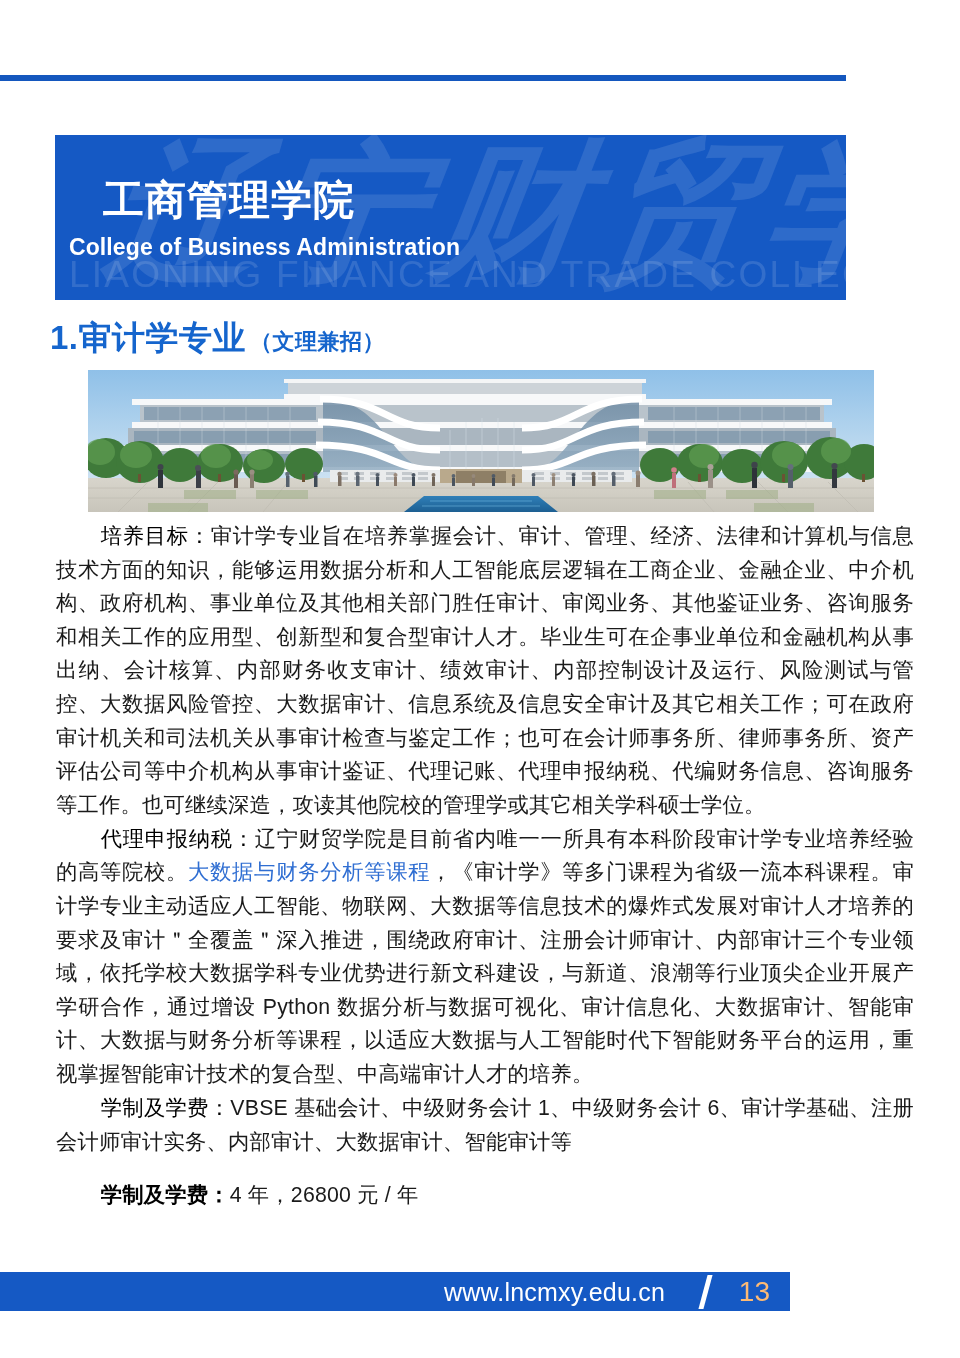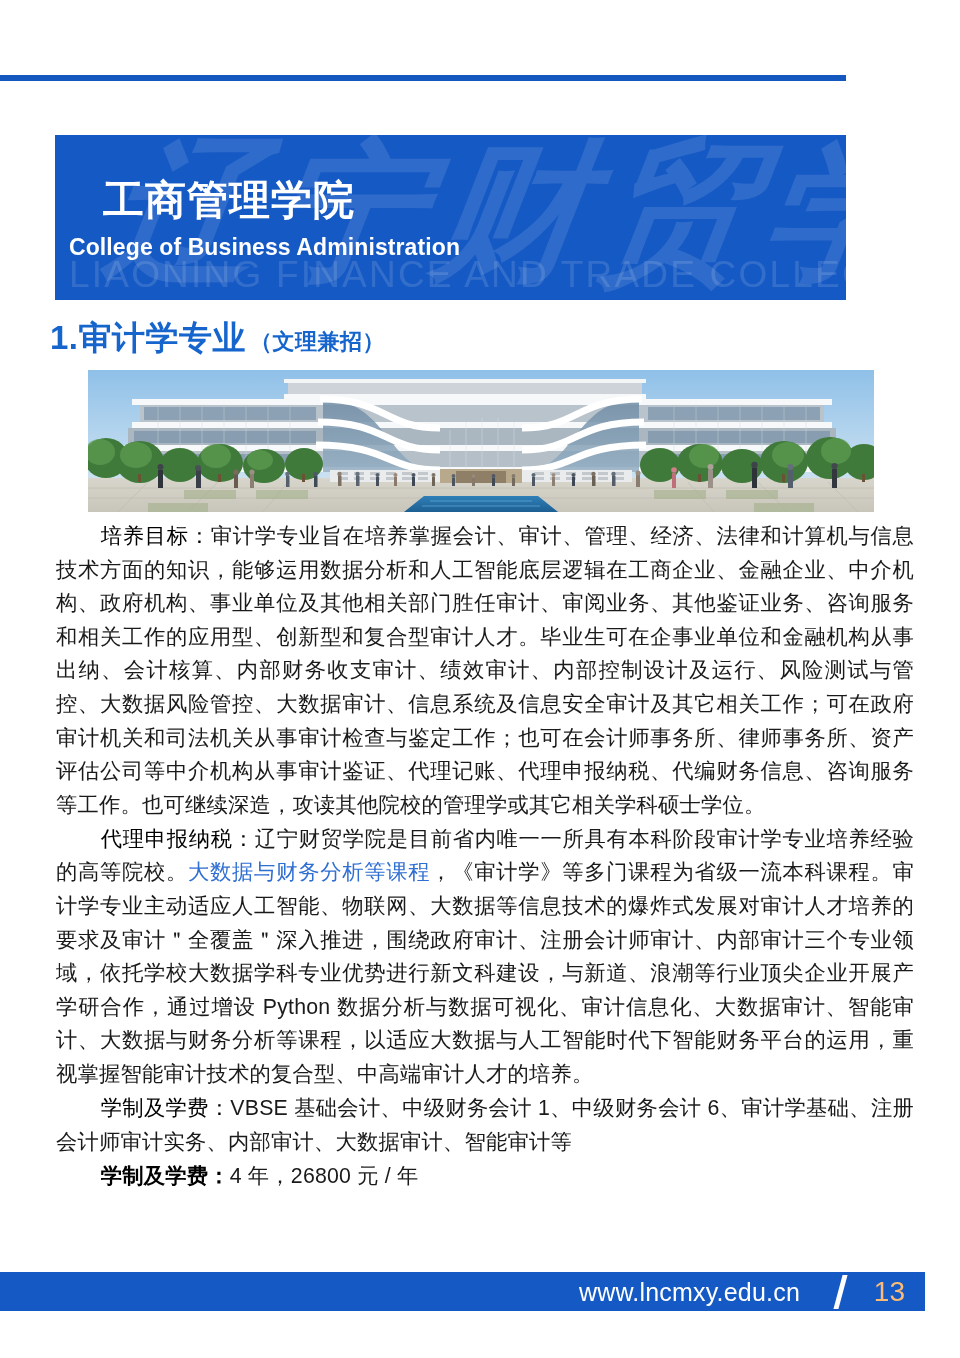--- a/index.html
+++ b/index.html
@@ -123,30 +123,30 @@
     color:#1a1a1a;
     text-align:justify;
     text-justify:inter-character;
     letter-spacing:0.2px;
   }
   .para { margin:0 0 0.5px 0; text-indent:2.1em; }
   .lbl { font-weight:400; color:#000; }
   .hl  { color:#2f6ed2; }
 
   .kv {
-    margin-top:0;
+    margin-top:20px;
     text-indent:2.1em;
   }
   .kv .lbl { font-weight:700; }
 
   
   .footer {
     position:absolute;
     left:0; top:1272px;
-    width:925px; height:39px;
+    width:790px; height:39px;
     background:#1559c4;
   }
   .footer-url {
     position:absolute;
     right:125px; top:50%;
     transform:translateY(-50%);
     font-size:25px;
     font-weight:400;
     color:#ffffff;
     letter-spacing:0.2px;

